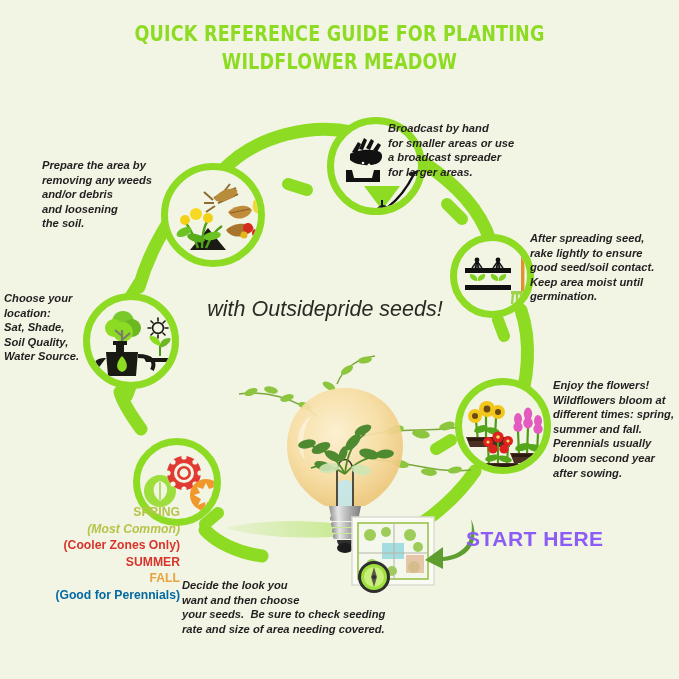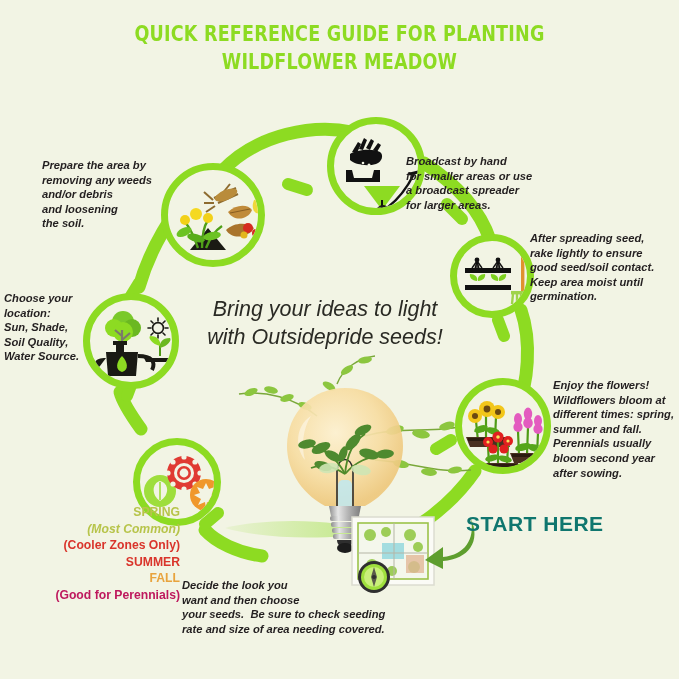--- a/index.html
+++ b/index.html
@@ -96,25 +96,25 @@
     font-size: 12.2px;
     line-height: 16.5px;
     z-index: 9;
   }
   #season-list div { white-space: nowrap; text-align: right; }
 
   
   #start-here {
     position: absolute;
     left: 466px;
-    top: 512px;
+    top: 527px;
     font-weight: bold;
     font-size: 21px;
     letter-spacing: 0.5px;
-    color: #0f766e;
+    color: #8b5cf6;
     z-index: 9;
     font-family: "Liberation Sans", sans-serif;
   }
   #start-arrow {
     position: absolute;
     left: 425px;
     top: 513px;
     z-index: 9;
   }
 
@@ -243,21 +243,21 @@
         </g>
 
         <path d="M 30,62 L 66,62 L 48,86 Z" fill="#8ddb22"></path>
         <path d="M 48,86 L 48,76" stroke="#111" stroke-width="2"></path>
         <path d="M 53,84 C 66,74 74,62 80,50" stroke="#111" stroke-width="2.4" fill="none"></path>
         <path d="M 76,50 L 92,46" stroke="#111" stroke-width="3" stroke-linecap="round"></path>
         <circle cx="49" cy="88" r="7" fill="#1a1a14"></circle>
       </svg>
     </div>
   </div>
-  <div class="caption cap-right" style="left:406px; top:121px; width:160px; white-space:pre;margin-top:33px;">Broadcast by hand
+  <div class="caption cap-right" style="left:388px; top:121px; width:160px; white-space:pre;">Broadcast by hand
 for smaller areas or use
 a broadcast spreader
 for larger areas.</div>
 
   <div class="node" style="left:450px; top:234px; width:84px; height:84px;">
     <div class="node-inner">
       <svg width="84" height="84" viewBox="0 0 84 84">
 
         <rect x="8" y="27" width="46" height="5" fill="#111111"></rect>
 
@@ -399,21 +399,21 @@
       </svg>
     </div>
   </div>
 
   <div id="season-list">
     <div style="color:#b7c44a;">SPRING</div>
     <div style="color:#b7c44a;font-style:italic;">(Most Common)</div>
     <div style="color:#d9342b;">(Cooler Zones Only)</div>
     <div style="color:#d9342b;">SUMMER</div>
     <div style="color:#e8a33d;">FALL</div>
-    <div style="color:#be185d;">(Good for Perennials)</div>
+    <div style="color:#0369a1;">(Good for Perennials)</div>
   </div>
 
   <div class="node" style="left:83px; top:293px; width:96px; height:96px;">
     <div class="node-inner">
       <svg width="96" height="96" viewBox="0 0 96 96">
 
         <g>
           <circle cx="33" cy="22" r="11" fill="#7ac92a"></circle>
           <circle cx="24" cy="28" r="9" fill="#8ddb22"></circle>
           <circle cx="42" cy="28" r="9" fill="#6bb821"></circle>
@@ -446,26 +446,25 @@
           <rect x="23" y="41" width="14" height="4" fill="#1a1a14"></rect>
           <path d="M 48,56 C 62,56 66,62 62,70" stroke="#1a1a14" stroke-width="4" fill="none"></path>
           <path d="M 16,58 C 4,58 2,64 6,70 L 10,66" fill="#1a1a14"></path>
           <path d="M 32,56 C 26,62 25,70 32,72 C 39,70 38,62 32,56 Z" fill="#8ddb22"></path>
         </g>
       </svg>
     </div>
   </div>
   <div class="caption cap-left" style="left:4px; top:291px; width:86px; white-space:pre;">Choose your
 location:
-Sun, Shade,
+Sat, Shade,
 Soil Quality,
 Water Source.</div>
 
   <div id="slogan">
-    <div>Bring your ideas to light</div>
     <div>with Outsidepride seeds!</div>
   </div>
 
   <svg id="bulb-art" viewBox="0 0 260 240">
     <defs>
       <radialGradient id="glassGrad" cx="42%" cy="38%" r="62%">
         <stop offset="0%" stop-color="#fdf0cf"></stop>
         <stop offset="62%" stop-color="#f7dda2"></stop>
         <stop offset="100%" stop-color="#eec87d"></stop>
       </radialGradient>

